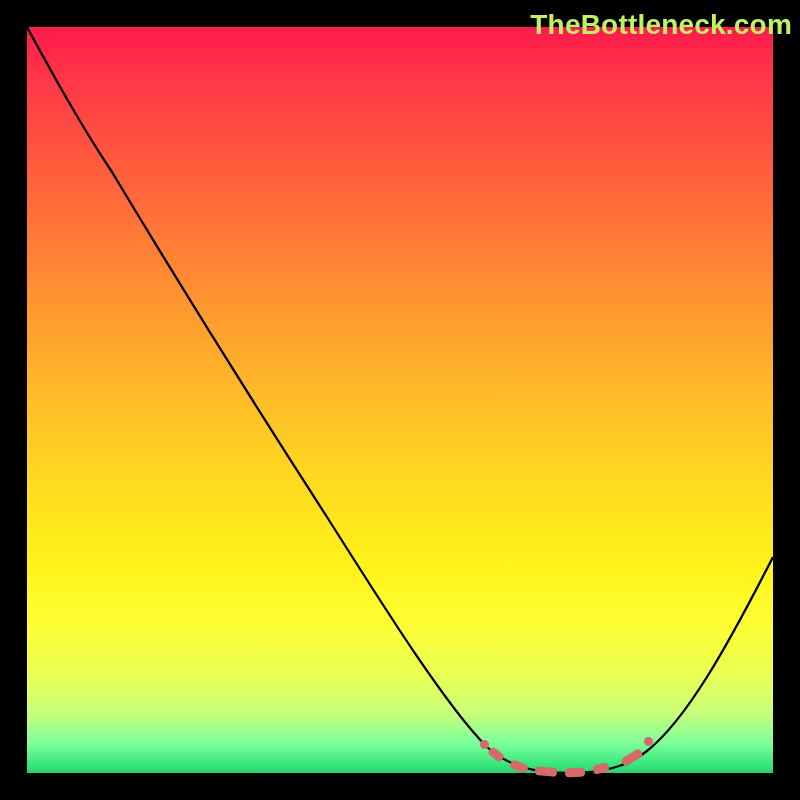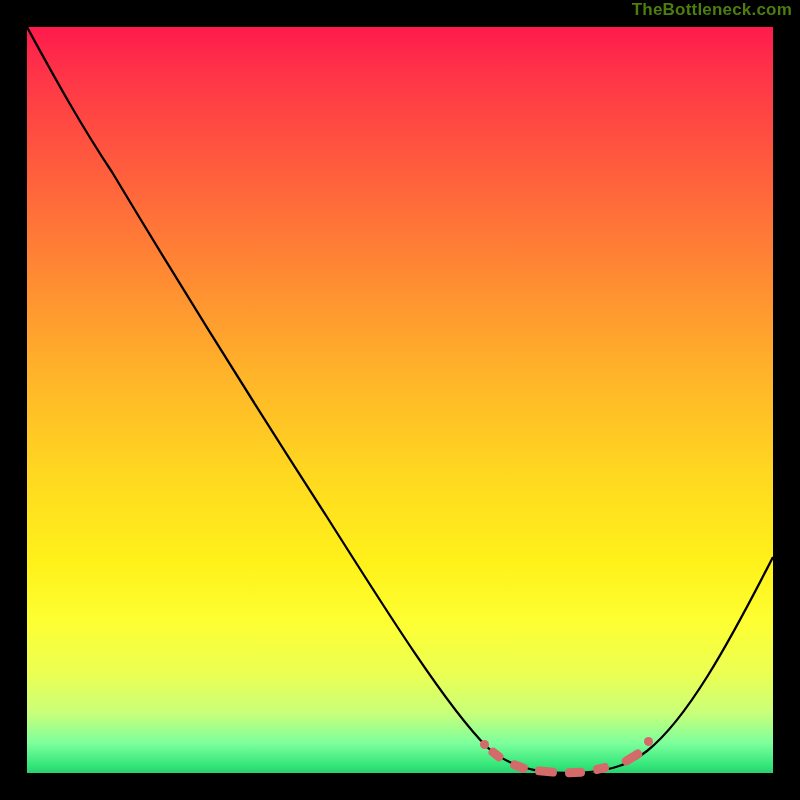--- a/index.html
+++ b/index.html
@@ -28,24 +28,24 @@
       #fdff33 80%,
       #eaff55 87%,
       #c8ff7a 92%,
       #7dff9c 96%,
       #33e67a 99%,
       #2bcf6e 100%
     );
   }
   .watermark {
     position: absolute;
-    top: 0;
+    top: 9px;
     right: 8px;
-    color: #4d7c0f;
-    font-size: 17px;
+    color: #bef264;
+    font-size: 28px;
     font-weight: 600;
     letter-spacing: 0.2px;
     z-index: 10;
   }
   svg.curve {
     position: absolute;
     left: 0;
     top: 0;
     width: 746px;
     height: 746px;

